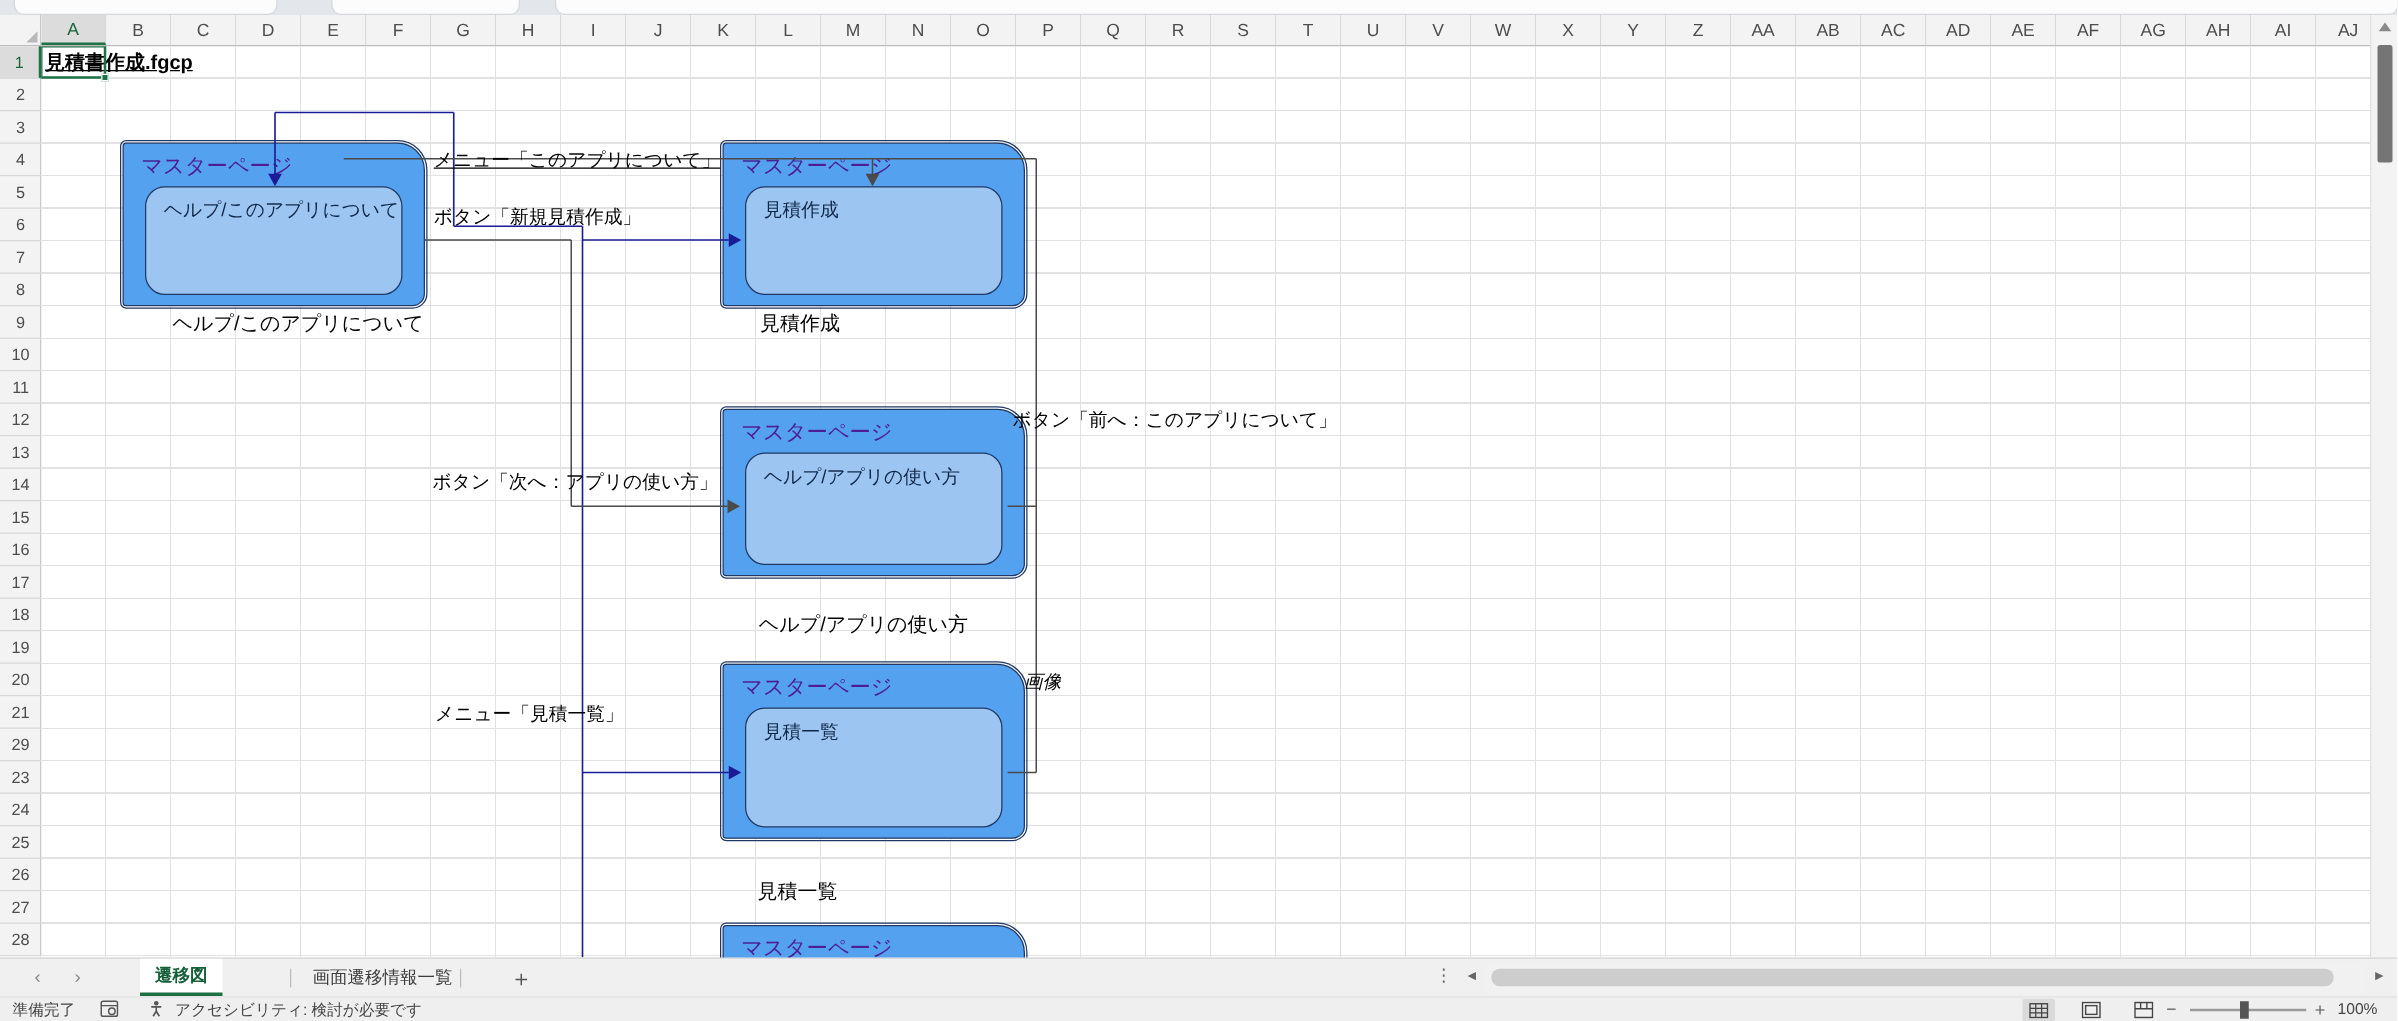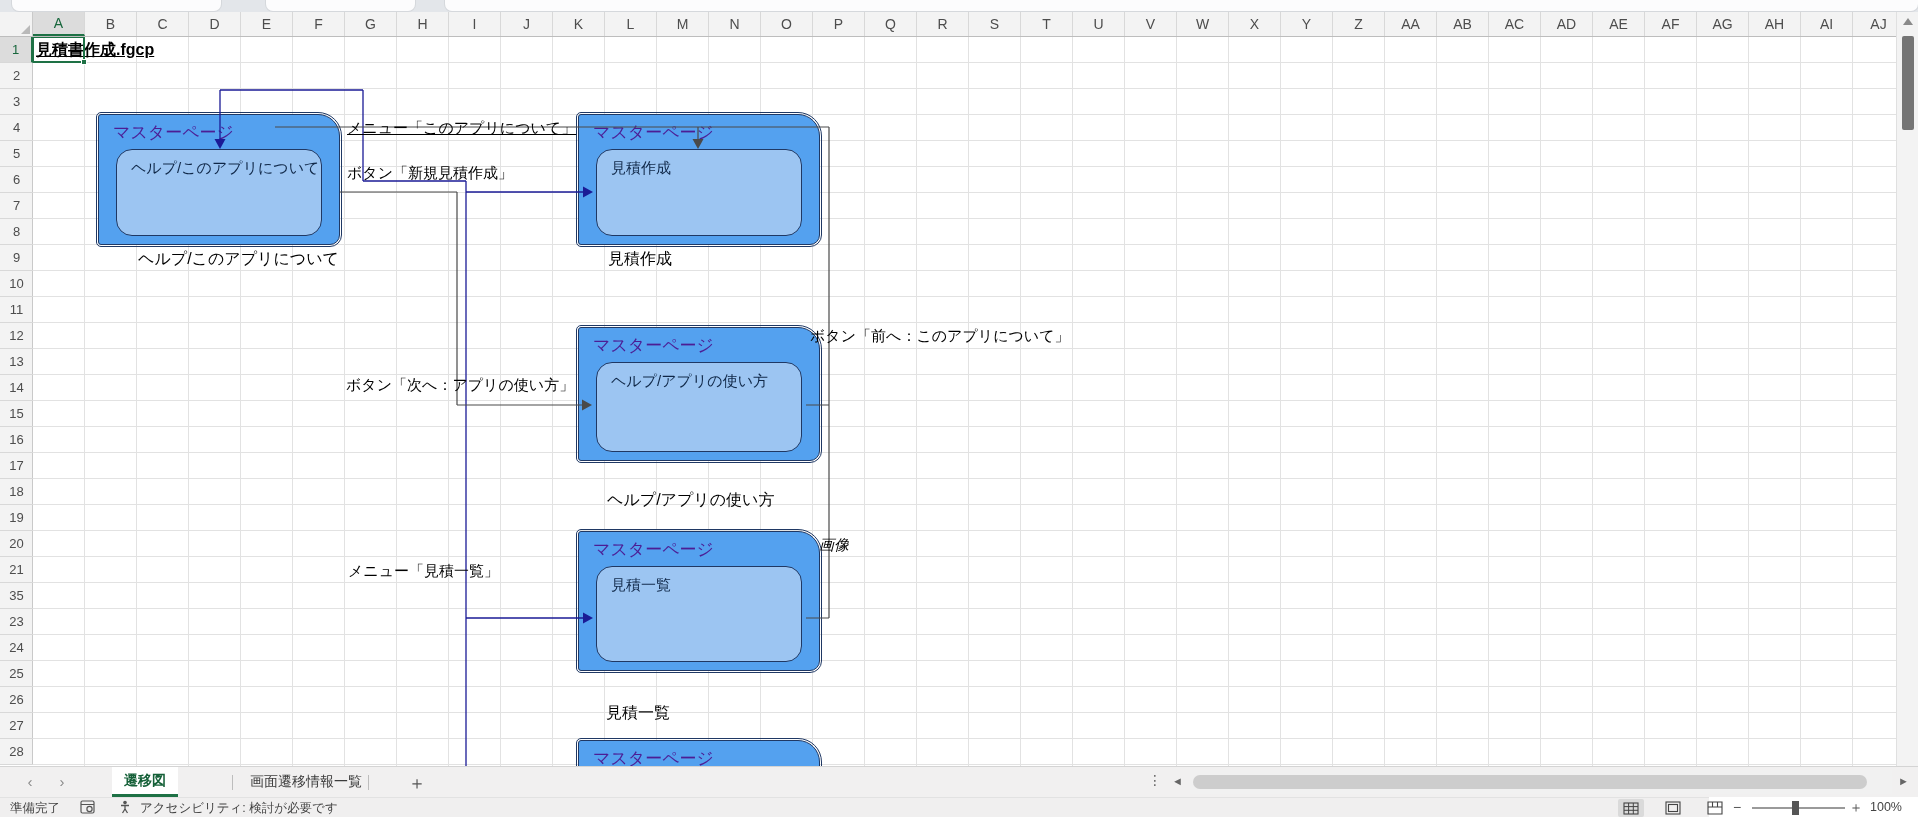--- a/index.html
+++ b/index.html
@@ -51,21 +51,21 @@
   .sheettab{position:absolute;top:0;height:30px;display:flex;align-items:center;padding:0 12px;color:#3c3c3c;}
   .sheettab.active{background:#ffffff;border-bottom:3px solid #1e7145;color:#156038;font-weight:bold;}
   .tabsep{position:absolute;top:8px;width:1px;height:15px;background:#bdbdbd;}
   .addsheet{position:absolute;top:4px;font-size:18px;color:#555;}
   .hdots{position:absolute;top:5px;font-size:14px;color:#666;}
   .hscrolltrack{position:absolute;left:1190px;top:3px;width:702px;height:24px;background:#f1f1f1;}
   .hthumb{position:absolute;left:3px;top:5px;width:674px;height:14px;background:#cdcdcd;border-radius:7px;}
   .harrow{position:absolute;top:8px;font-size:11px;color:#666;}
 
   
-  .statusbar{position:absolute;left:0;top:797px;width:1709px;height:20px;background:#f0efef;border-top:1px solid #e2e2e2;font-size:12.5px;color:#444;}
+  .statusbar{position:absolute;left:0;top:797px;width:1918px;height:20px;background:#f0efef;border-top:1px solid #e2e2e2;font-size:12.5px;color:#444;}
   .sbitem{position:absolute;top:2px;white-space:nowrap;}
   .viewicon{position:absolute;top:1px;width:26px;height:18px;display:flex;align-items:center;justify-content:center;}
   .viewicon.sel{background:#dadada;border-radius:2px;}
   .zoomtrack{position:absolute;left:1752px;top:9px;width:93px;height:2px;background:#9a9a9a;}
   .zoomthumb{position:absolute;left:1792px;top:3px;width:7px;height:14px;background:#555;}
   .zsign{position:absolute;top:1px;font-size:14px;color:#555;}
 </style>
 </head>
 <body>
 
@@ -131,21 +131,21 @@
       <div class="rowheader">12</div>
       <div class="rowheader">13</div>
       <div class="rowheader">14</div>
       <div class="rowheader">15</div>
       <div class="rowheader">16</div>
       <div class="rowheader">17</div>
       <div class="rowheader">18</div>
       <div class="rowheader">19</div>
       <div class="rowheader">20</div>
       <div class="rowheader">21</div>
-      <div class="rowheader">35</div>
+      <div class="rowheader">29</div>
       <div class="rowheader">23</div>
       <div class="rowheader">24</div>
       <div class="rowheader">25</div>
       <div class="rowheader">26</div>
       <div class="rowheader">27</div>
       <div class="rowheader">28</div>
     </div>
 
   <div class="sheetclip">
 

